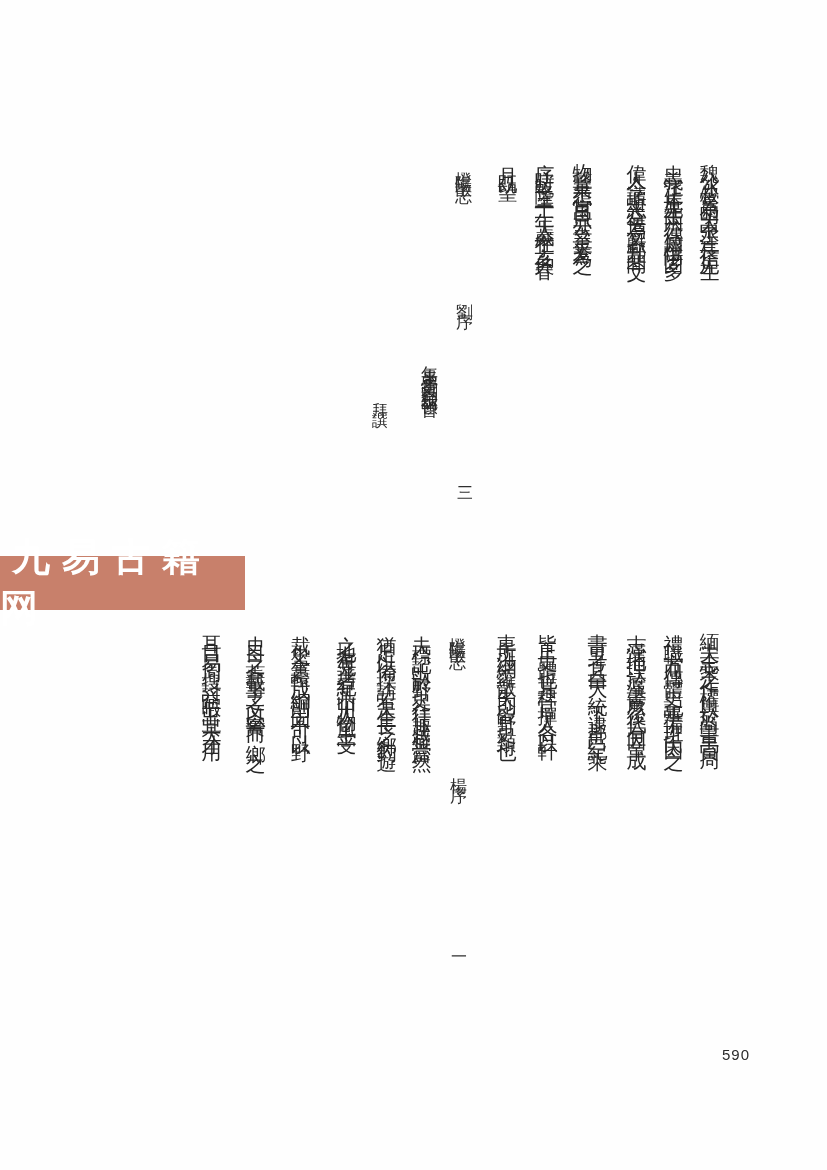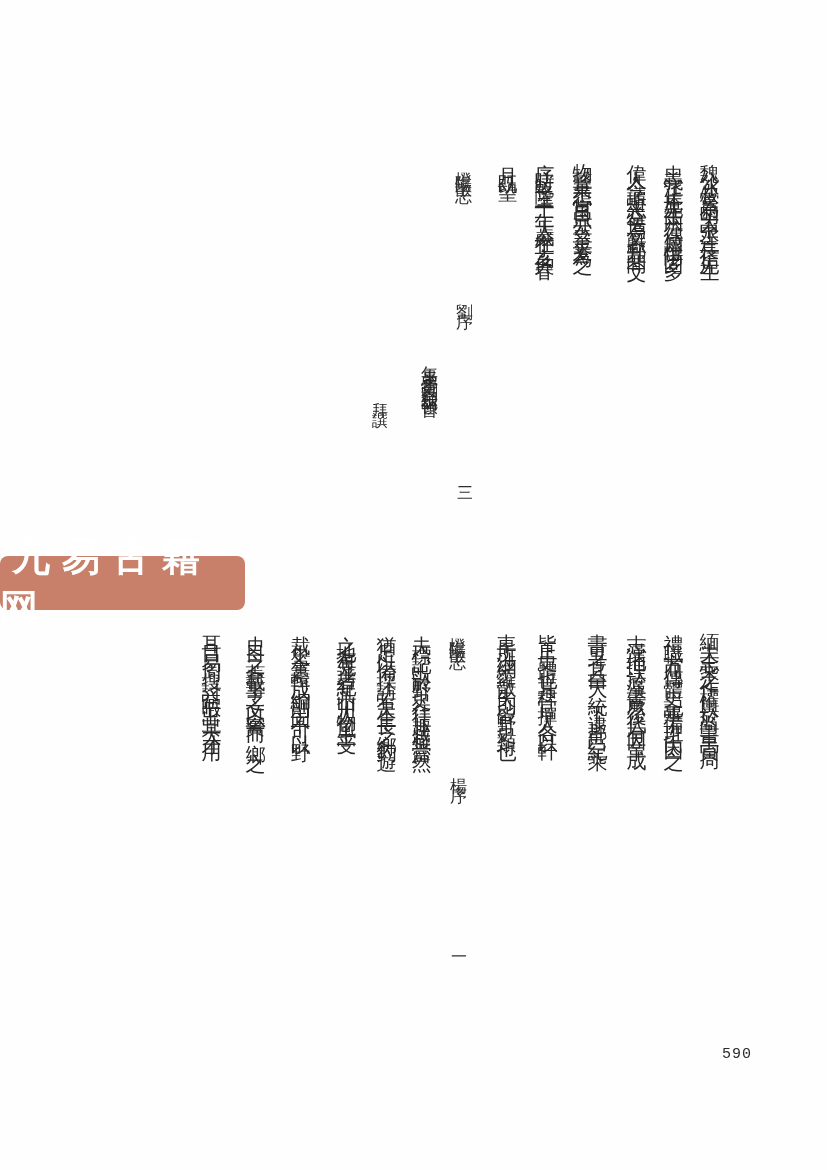--- a/index.html
+++ b/index.html
@@ -34,21 +34,21 @@
     display:flex;align-items:center;justify-content:center;
     font-family:"DejaVu Serif", serif;
     font-weight:bold;
     font-size:38px;
     letter-spacing:12px;
     text-indent:12px;
   }
   .page-number{
     position:absolute;
     left:722px;top:1046px;
-    font-family:Liberation Mono, monospace;
+    font-family:Liberation Sans, sans-serif;
     font-size:15px;
     color:#2b2b2b;
     letter-spacing:1px;
   }
 </style>
 </head>
 <body>
 
 <div class="scan-page">
 
@@ -59,21 +59,21 @@
   <div class="vcol main-top" style="left:535px;top:148px;">序時乾隆三十二年太歲在丁亥仲春</div>
   <div class="vcol main-top" style="left:498px;top:152px;">月既望</div>
 
   <div class="vcol banxin-title" style="left:455px;top:158px;">橙陽散志</div>
   <div class="vcol banxin-section" style="left:456px;top:290px;">劉序</div>
   <div class="vcol banxin-folio" style="left:457px;top:474px;">三</div>
 
   <div class="vcol sig-main" style="left:421px;top:352px;">年愚弟章貢劉宗魏頓首</div>
   <div class="vcol sig-small" style="left:372px;top:390px;">拜譔</div>
 
-  <div class="watermark" style="background:#c8806b;color:#ffffff;border-radius:8px;">
+  <div class="watermark" style="background:#c8806b;color:#ffffff;">
     <span>九易古籍网</span>
   </div>
 
   <div class="vcol main-bottom" style="left:700px;top:618px;">緬夫志乘之作權輿於尚書禹貢周</div>
   <div class="vcol main-bottom" style="left:664px;top:618px;">禮職方而傳體史記畢備班氏因之</div>
   <div class="vcol main-bottom" style="left:627px;top:618px;">志漢地理於漢書厥後代有因革成</div>
   <div class="vcol main-bottom" style="left:588px;top:618px;">書可考其自大一統下逮郡邑紀乘</div>
   <div class="vcol main-bottom" style="left:538px;top:618px;">皆正史體也其稗官撣人各以軒</div>
   <div class="vcol main-bottom" style="left:497px;top:618px;">車所涉網羅散失則皆野史類也</div>
 

